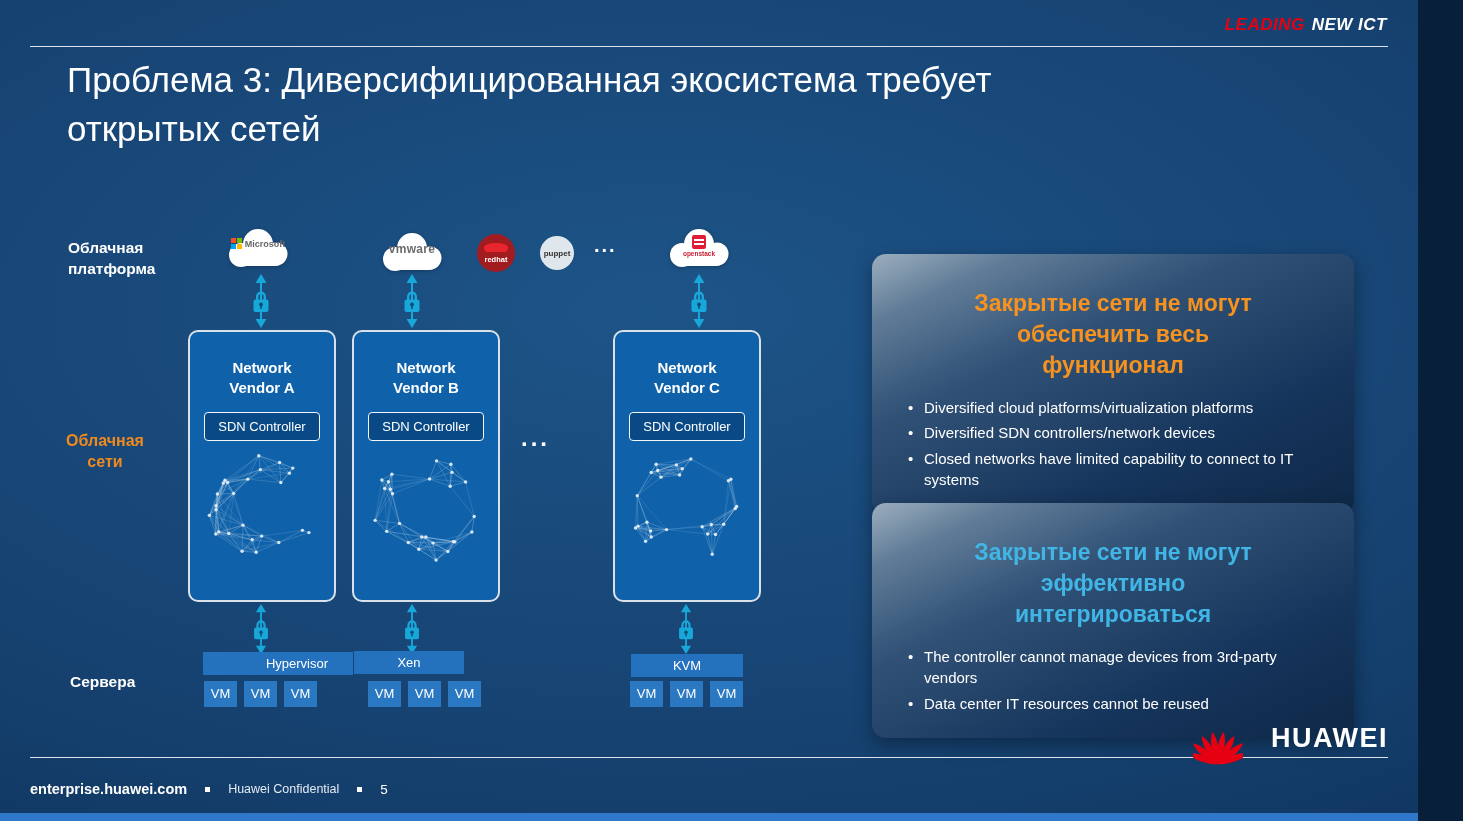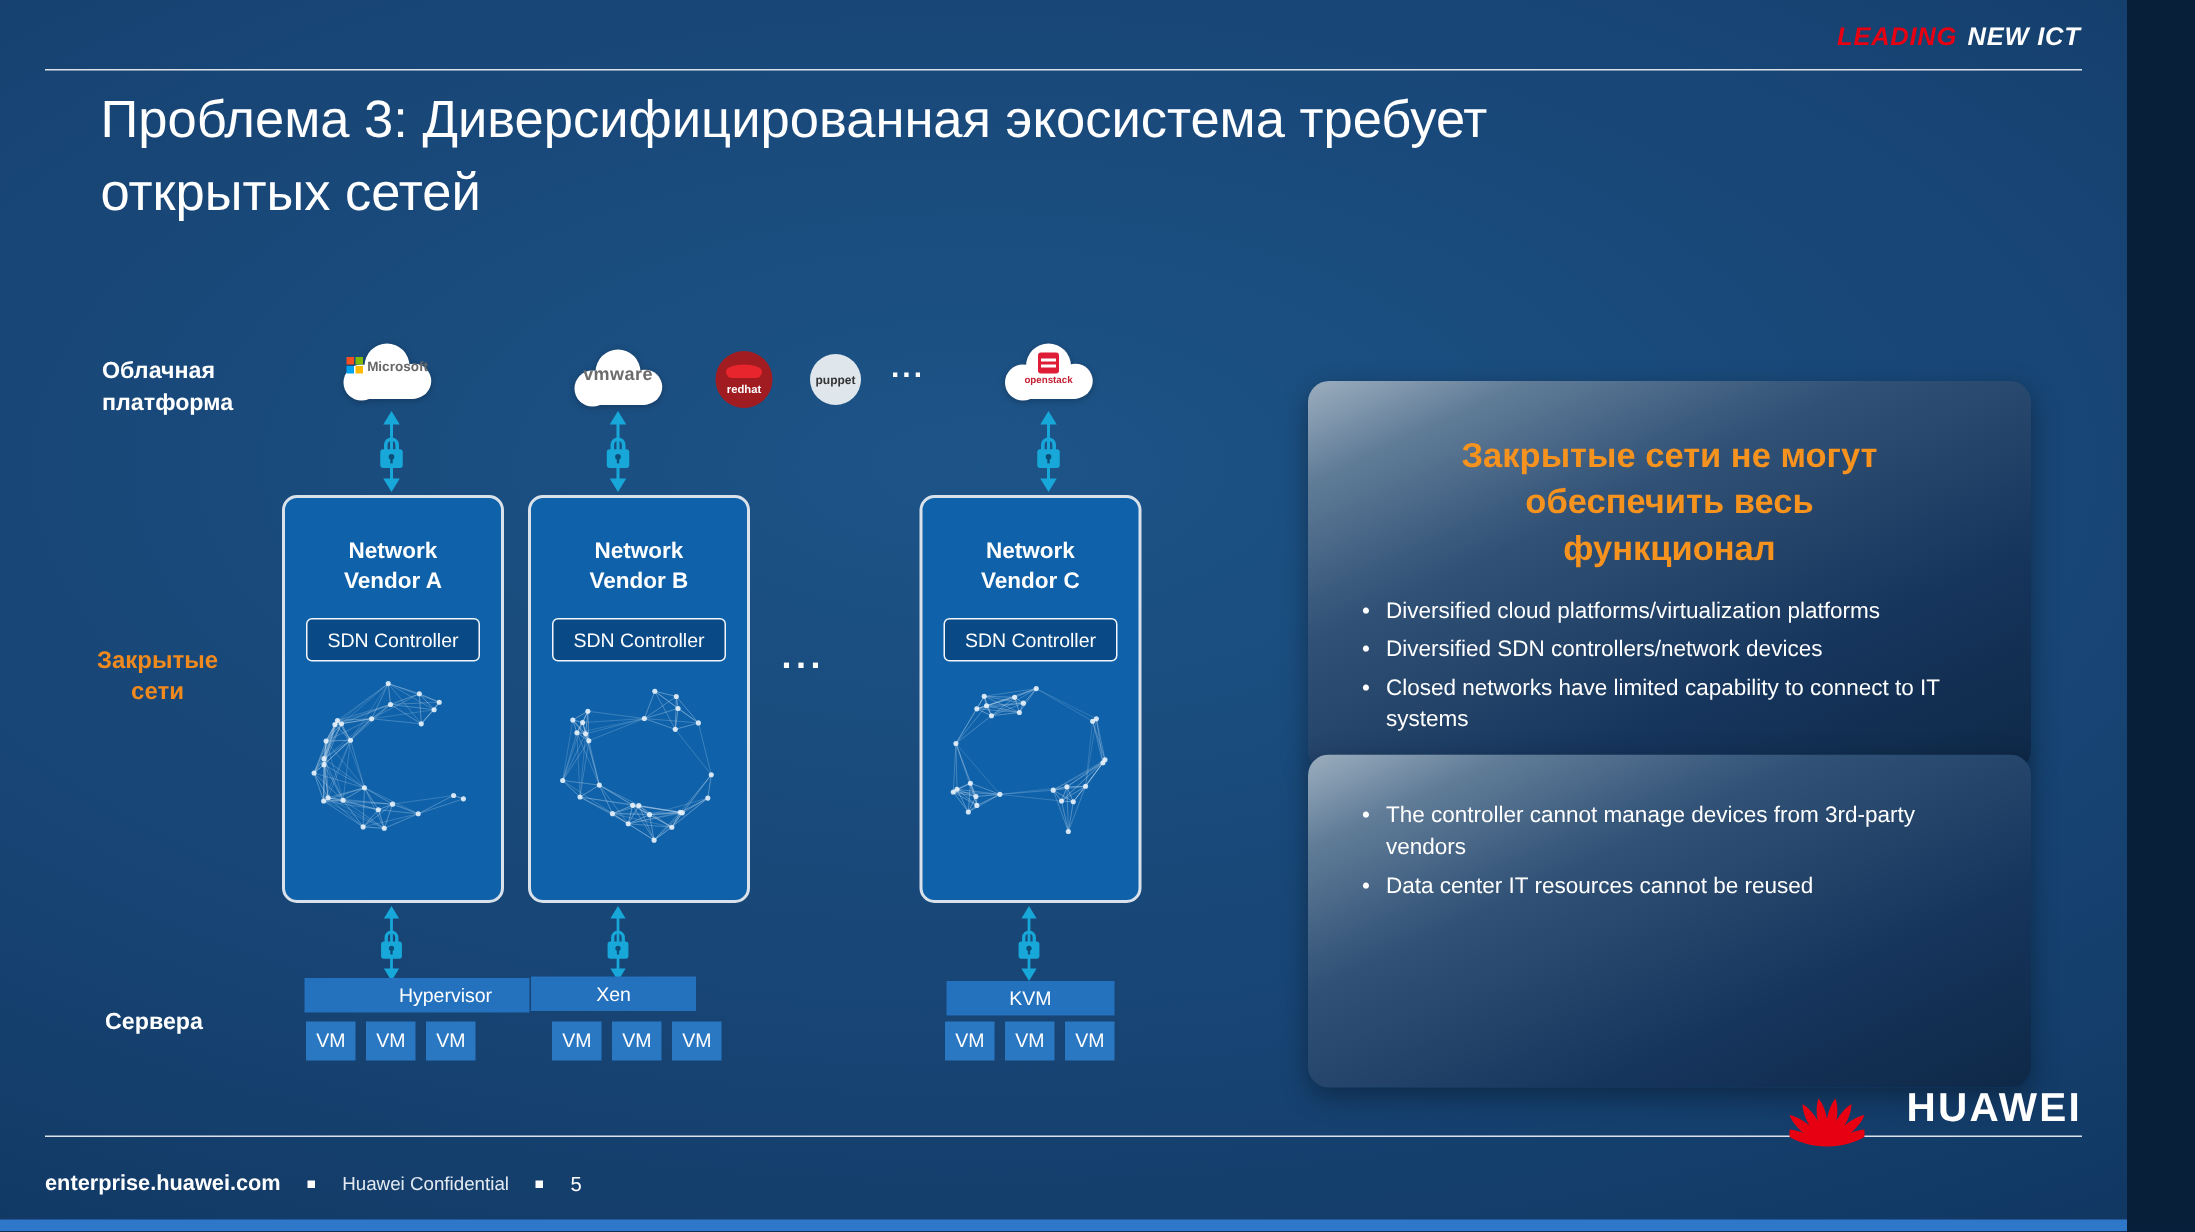--- a/index.html
+++ b/index.html
@@ -103,21 +103,21 @@
 <div class="slide">
 
   <div class="brand-top">
     <span class="lead">LEADING</span><span class="newict">NEW ICT</span>
   </div>
   <div class="hline top"></div>
 
   <div class="title">Проблема 3: Диверсифицированная экосистема требует открытых сетей</div>
 
   <div class="rowlabel lbl-cloud">Облачная платформа</div>
-  <div class="rowlabel lbl-closed">Закрытые сети</div>
+  <div class="rowlabel lbl-closed">Облачная сети</div>
   <div class="rowlabel lbl-servers">Сервера</div>
 
   <div class="cloud" style="left:222px;top:224px;">
     <svg class="cloud-svg" viewBox="0 0 72 46">
         <g fill="#ffffff">
           <circle cx="19" cy="31" r="12"></circle>
           <circle cx="36" cy="20" r="15"></circle>
           <circle cx="54" cy="30" r="11.5"></circle>
           <rect x="12" y="26" width="49" height="16" rx="8"></rect>
         </g>
@@ -672,20 +672,21 @@
 
   <div class="panel panel-1">
     <div class="panel-title" style="color: rgb(246, 146, 30);">Закрытые сети не могут обеспечить весь функционал</div>
     <ul>
       <li>Diversified cloud platforms/virtualization platforms</li>
       <li>Diversified SDN controllers/network devices</li>
       <li>Closed networks have limited capability to connect to IT systems</li>
     </ul>
   </div>
   <div class="panel panel-2">
+    <div class="panel-title" style="color: rgb(65, 182, 230);">Закрытые сети не могут эффективно интегрироваться</div>
     <ul>
       <li>The controller cannot manage devices from 3rd-party vendors</li>
       <li>Data center IT resources cannot be reused</li>
     </ul>
   </div>
 
   <div class="hline bottom"></div>
   <div class="footer-left">
     <span class="site">enterprise.huawei.com</span>
     <span class="sq"></span>

